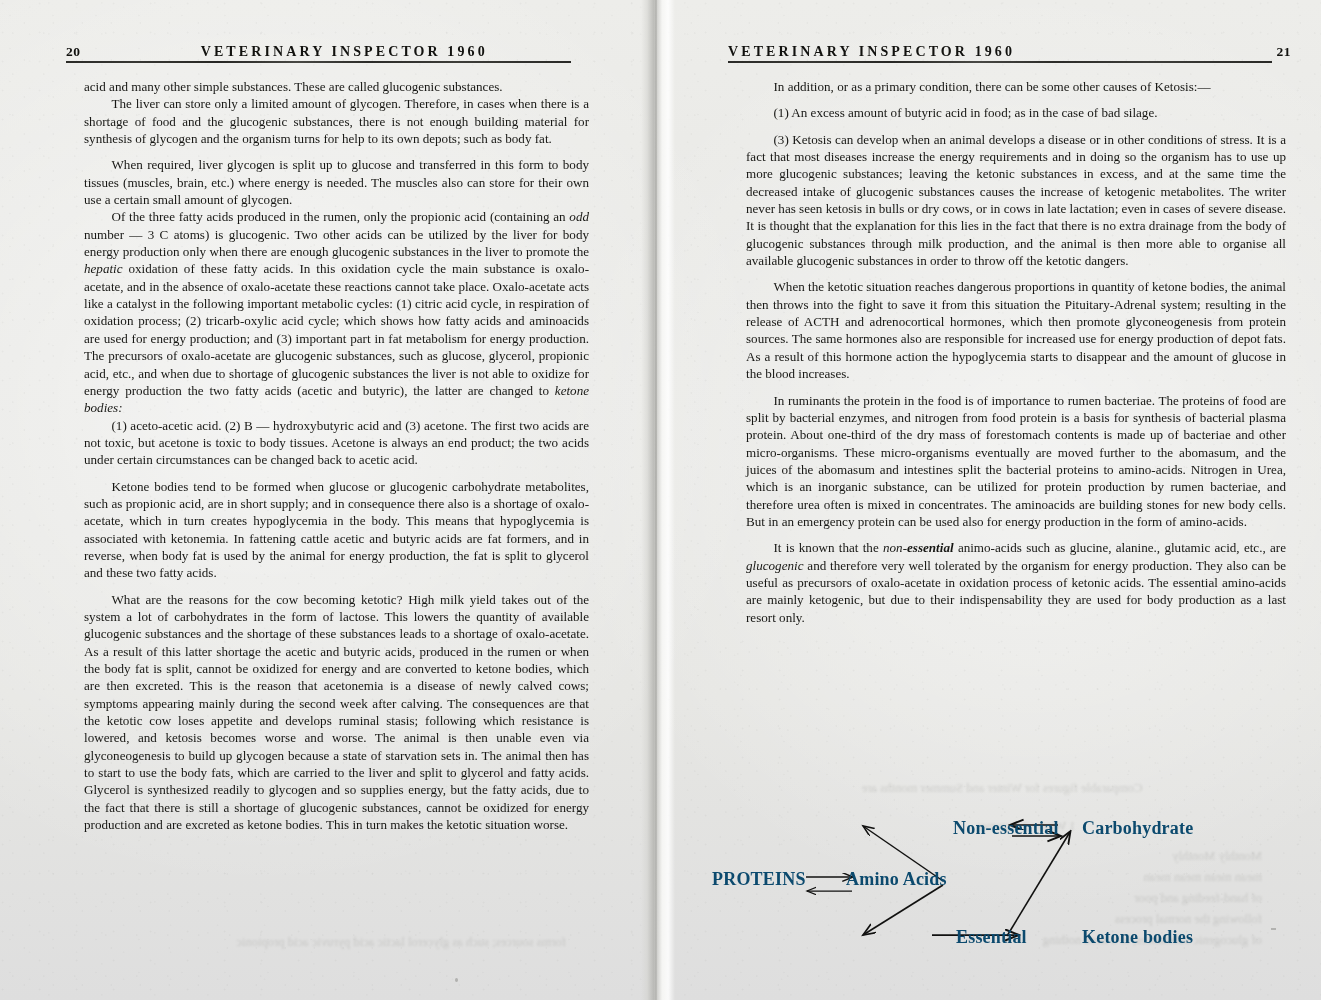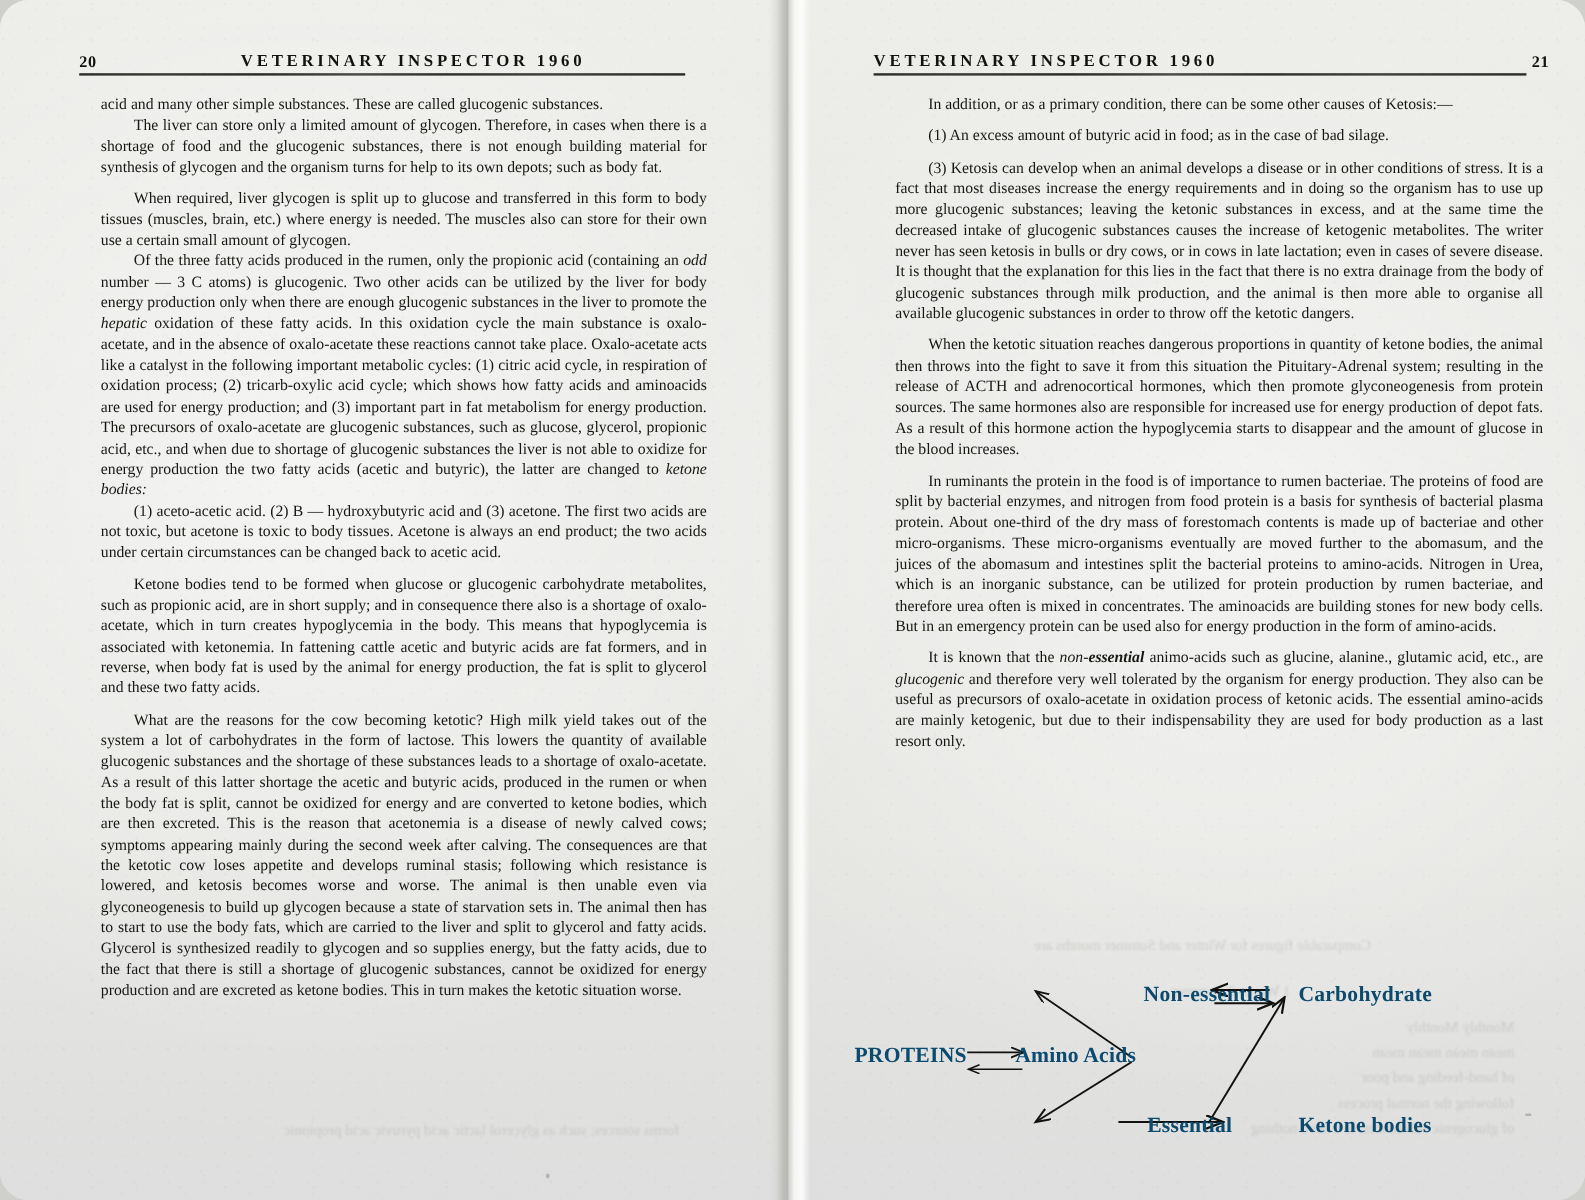--- a/index.html
+++ b/index.html
@@ -12,21 +12,20 @@
   body {
     font-family: "Liberation Serif", "DejaVu Serif", serif;
   }
 
   #scan {
     position: relative;
     width: 1321px;
     height: 1000px;
     background: #e9e9e6;
     overflow: hidden;
-    border-radius: 24px;
   }
   
   #paper-tone {
     position: absolute; inset: 0;
     background:
       radial-gradient(ellipse 55% 70% at 20% 40%, rgba(255,255,255,0.55), rgba(255,255,255,0) 70%),
       radial-gradient(ellipse 50% 65% at 78% 45%, rgba(255,255,255,0.50), rgba(255,255,255,0) 72%),
       linear-gradient(180deg, #ededea 0%, #e8e8e5 35%, #e6e6e3 70%, #dedede 100%);
     pointer-events: none;
   }

